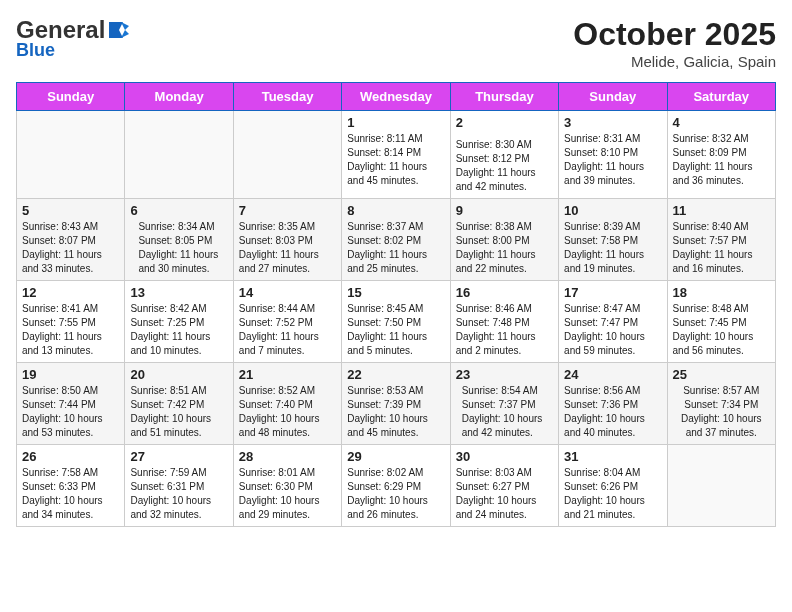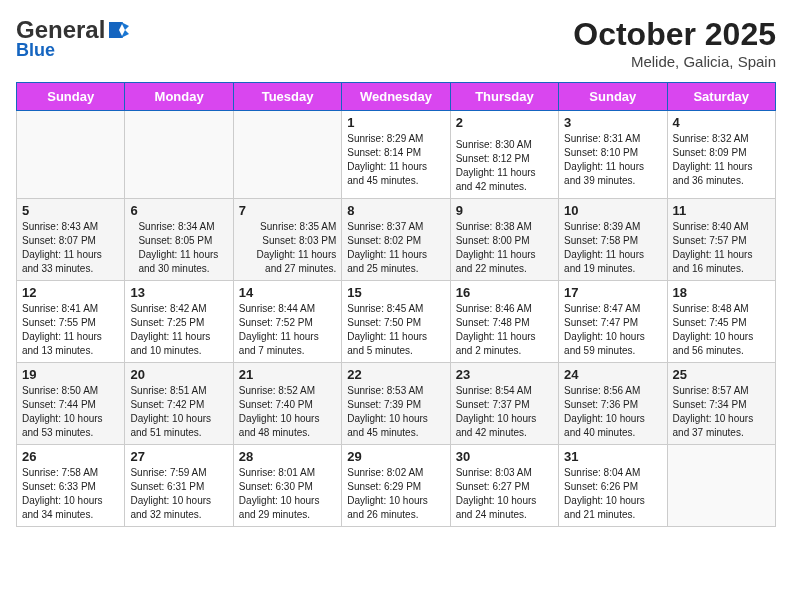--- a/index.html
+++ b/index.html
@@ -115,21 +115,21 @@
         <th>Saturday</th>
       </tr>
   </thead>
   <tbody id="calendar-body">
   <tr>
         <td class="empty"></td>
         <td class="empty"></td>
         <td class="empty"></td>
         <td>
           <div class="day-number">1</div>
-          <div class="day-info" style="white-space: pre-line;">Sunrise: 8:29 AM
+          <div class="day-info" style="white-space: pre-line;">Sunrise: 8:11 AM
 Sunset: 8:14 PM
 Daylight: 11 hours
 and 45 minutes.</div>
         </td>
         <td>
           <div class="day-number">2</div>
           <div class="day-info" style="white-space: pre-line; margin-top: 8px;">Sunrise: 8:30 AM
 Sunset: 8:12 PM
 Daylight: 11 hours
 and 42 minutes.</div>
@@ -159,21 +159,21 @@
         </td>
         <td>
           <div class="day-number">6</div>
           <div class="day-info" style="white-space: pre-line; margin-left: 8px;">Sunrise: 8:34 AM
 Sunset: 8:05 PM
 Daylight: 11 hours
 and 30 minutes.</div>
         </td>
         <td>
           <div class="day-number">7</div>
-          <div class="day-info" style="white-space: pre-line; text-align: right;">Sunrise: 8:35 AM
+          <div class="day-info" style="white-space: pre-line;">Sunrise: 8:35 AM
 Sunset: 8:03 PM
 Daylight: 11 hours
 and 27 minutes.</div>
         </td>
         <td>
           <div class="day-number">8</div>
           <div class="day-info" style="white-space: pre-line;">Sunrise: 8:37 AM
 Sunset: 8:02 PM
 Daylight: 11 hours
 and 25 minutes.</div>
@@ -275,35 +275,35 @@
         </td>
         <td>
           <div class="day-number">22</div>
           <div class="day-info" style="white-space: pre-line;">Sunrise: 8:53 AM
 Sunset: 7:39 PM
 Daylight: 10 hours
 and 45 minutes.</div>
         </td>
         <td>
           <div class="day-number">23</div>
-          <div class="day-info" style="white-space: pre-line;">Sunrise: 8:54 AM
+          <div class="day-info" style="white-space: pre-line; margin-left: 6px;">Sunrise: 8:54 AM
 Sunset: 7:37 PM
 Daylight: 10 hours
 and 42 minutes.</div>
         </td>
         <td>
           <div class="day-number">24</div>
           <div class="day-info" style="white-space: pre-line;">Sunrise: 8:56 AM
 Sunset: 7:36 PM
 Daylight: 10 hours
 and 40 minutes.</div>
         </td>
         <td>
           <div class="day-number">25</div>
-          <div class="day-info" style="white-space: pre-line;">Sunrise: 8:57 AM
+          <div class="day-info" style="white-space: pre-line; text-align: center;">Sunrise: 8:57 AM
 Sunset: 7:34 PM
 Daylight: 10 hours
 and 37 minutes.</div>
         </td>
       </tr>
       <tr>
         <td>
           <div class="day-number">26</div>
           <div class="day-info" style="white-space: pre-line;">Sunrise: 7:58 AM
 Sunset: 6:33 PM

